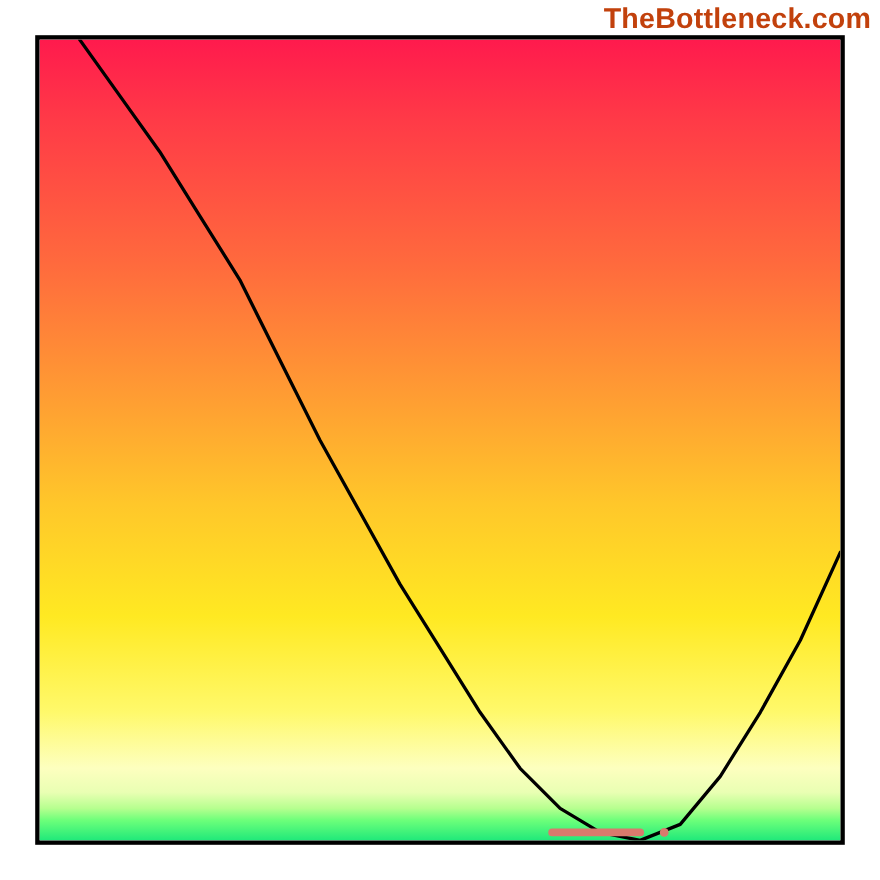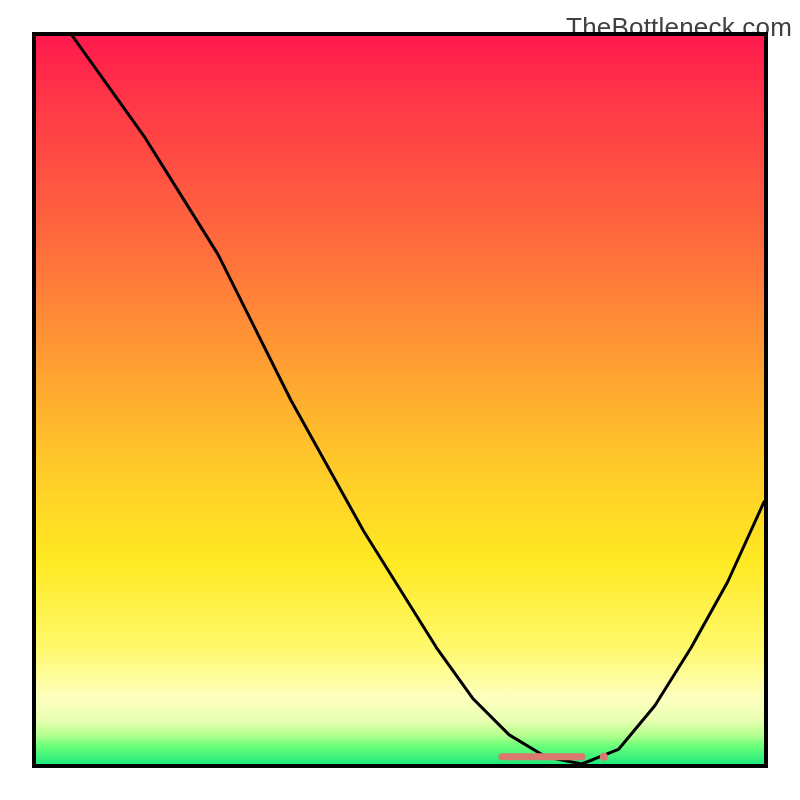--- a/index.html
+++ b/index.html
@@ -10,25 +10,25 @@
     background: #ffffff;
     font-family: Arial, Helvetica, sans-serif;
   }
   .container {
     position: relative;
     width: 800px;
     height: 800px;
   }
   .watermark {
     position: absolute;
-    top: 12px;
+    top: 1px;
     right: 8px;
     font-size: 26px;
-    font-weight: 400;
-    color: #404040;
+    font-weight: 700;
+    color: #c2410c;
     letter-spacing: 0.2px;
   }
   .plot-frame {
     position: absolute;
     left: 32px;
     top: 32px;
     width: 736px;
     height: 736px;
     border: 4px solid #000;
     box-sizing: border-box;

